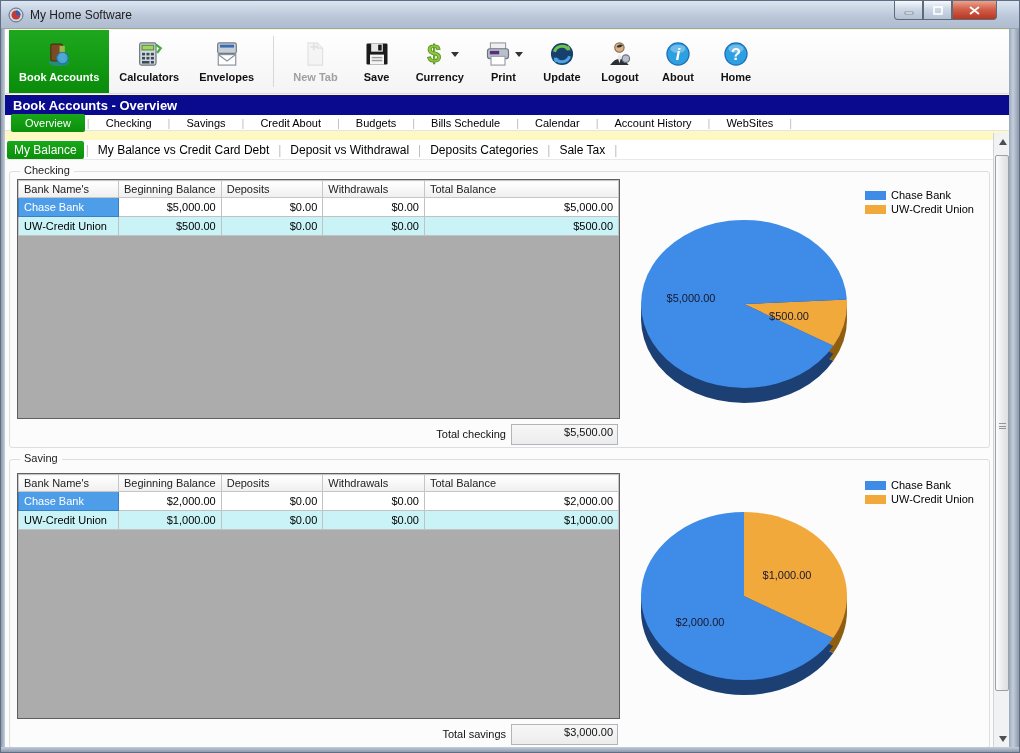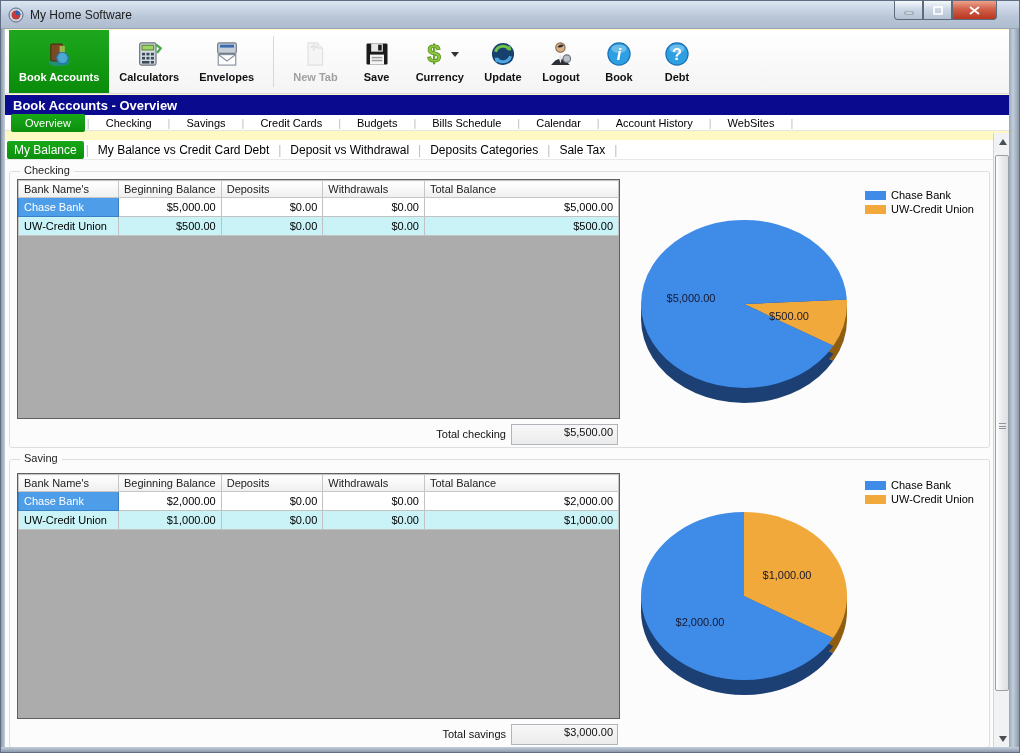--- a/index.html
+++ b/index.html
@@ -188,20 +188,32 @@
           <svg width="28" height="28" viewBox="0 0 24 24">
             <text x="12" y="19" text-anchor="middle" font-size="21" font-weight="bold" fill="#8cc63f" stroke="#55921c" stroke-width="0.7">$</text>
           </svg>
           <span class="dd"></span>
         </span>
         <span class="lbl">Currency</span>
       </div>
       <div class="tbtn">
         <span class="iconrow">
           <svg width="28" height="28" viewBox="0 0 24 24">
+            <rect x="5.5" y="2.5" width="13" height="6" fill="#efefef" stroke="#98a0aa"></rect>
+      <rect x="3" y="7.5" width="18" height="8.5" rx="2" fill="#b9c0c9" stroke="#6a7480"></rect>
+      <rect x="5" y="9.3" width="8" height="3" fill="#5b2d7e"></rect>
+      <rect x="6" y="14" width="12" height="7.5" fill="#fff" stroke="#98a0aa"></rect>
+          </svg>
+          <span class="dd"></span>
+        </span>
+        <span class="lbl">Print</span>
+      </div>
+      <div class="tbtn">
+        <span class="iconrow">
+          <svg width="28" height="28" viewBox="0 0 24 24">
             <circle cx="12" cy="12" r="9.5" fill="#17406e"></circle>
       <path d="M5.5 10 A7 7 0 0 1 18 8.5" fill="none" stroke="#6fc24a" stroke-width="2.6"></path>
       <path d="M18.5 14 A7 7 0 0 1 6 15.5" fill="none" stroke="#4aa6e0" stroke-width="2.6"></path>
       <path d="M18 4.5 l1.2 4.6 -4.6 -1.2 z" fill="#6fc24a"></path>
             <path d="M6 19.5 l-1.2 -4.6 4.6 1.2 z" fill="#4aa6e0"></path>
           </svg>
         </span>
         <span class="lbl">Update</span>
       </div>
       <div class="tbtn">
@@ -217,46 +229,46 @@
         <span class="lbl">Logout</span>
       </div>
       <div class="tbtn">
         <span class="iconrow">
           <svg width="28" height="28" viewBox="0 0 24 24">
             <circle cx="12" cy="12" r="9.5" fill="#2e9fe0" stroke="#1a6fb8"></circle>
       <ellipse cx="12" cy="7.5" rx="6.5" ry="3.5" fill="#fff" opacity=".3"></ellipse>
       <text x="12" y="17.5" text-anchor="middle" font-size="14" font-weight="bold" font-style="italic" fill="#fff">i</text>
           </svg>
         </span>
-        <span class="lbl">Book</span>
+        <span class="lbl">About</span>
       </div>
       <div class="tbtn">
         <span class="iconrow">
           <svg width="28" height="28" viewBox="0 0 24 24">
             <circle cx="12" cy="12" r="9.5" fill="#2e9fe0" stroke="#1a6fb8"></circle>
       <ellipse cx="12" cy="7.5" rx="6.5" ry="3.5" fill="#fff" opacity=".3"></ellipse>
       <text x="12" y="17.5" text-anchor="middle" font-size="14" font-weight="bold" fill="#fff">?</text>
           </svg>
         </span>
-        <span class="lbl">Debt</span>
+        <span class="lbl">Home</span>
       </div>
     </div>
 
   <div class="navhdr">
     <span>Book Accounts - Overview</span>
   </div>
 
   <div class="tabrow" id="tabs">
       <span class="tab sel">Overview</span>
       <span class="vsep">|</span>
       <span class="tab">Checking</span>
       <span class="vsep">|</span>
       <span class="tab">Savings</span>
       <span class="vsep">|</span>
-      <span class="tab">Credit Cards</span>
+      <span class="tab">Credit About</span>
       <span class="vsep">|</span>
       <span class="tab">Budgets</span>
       <span class="vsep">|</span>
       <span class="tab">Bills Schedule</span>
       <span class="vsep">|</span>
       <span class="tab">Calendar</span>
       <span class="vsep">|</span>
       <span class="tab">Account History</span>
       <span class="vsep">|</span>
       <span class="tab">WebSites</span>

